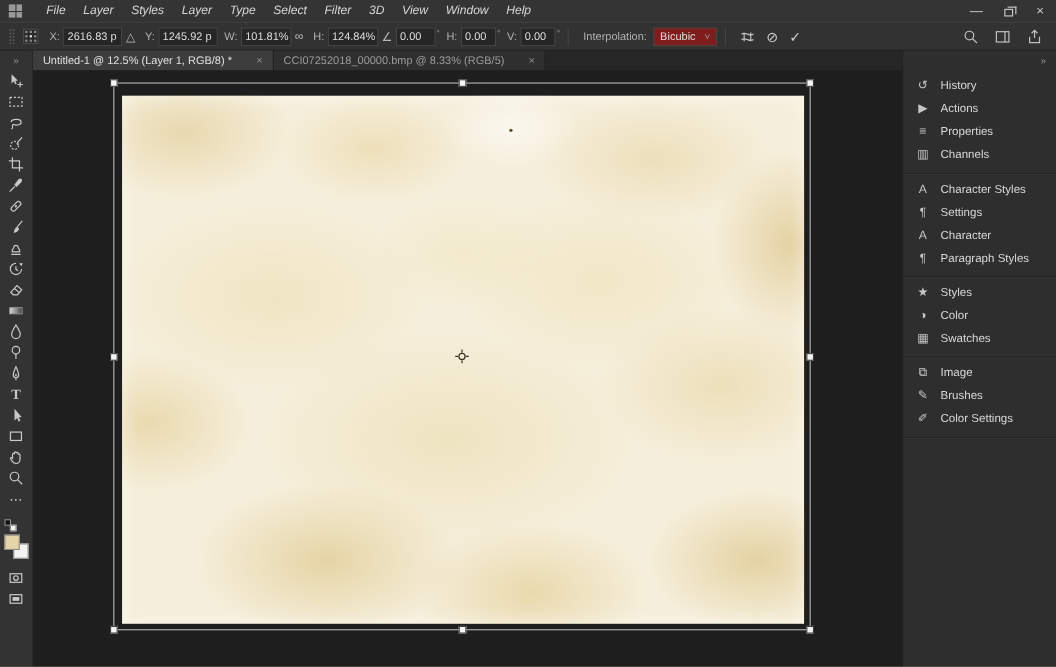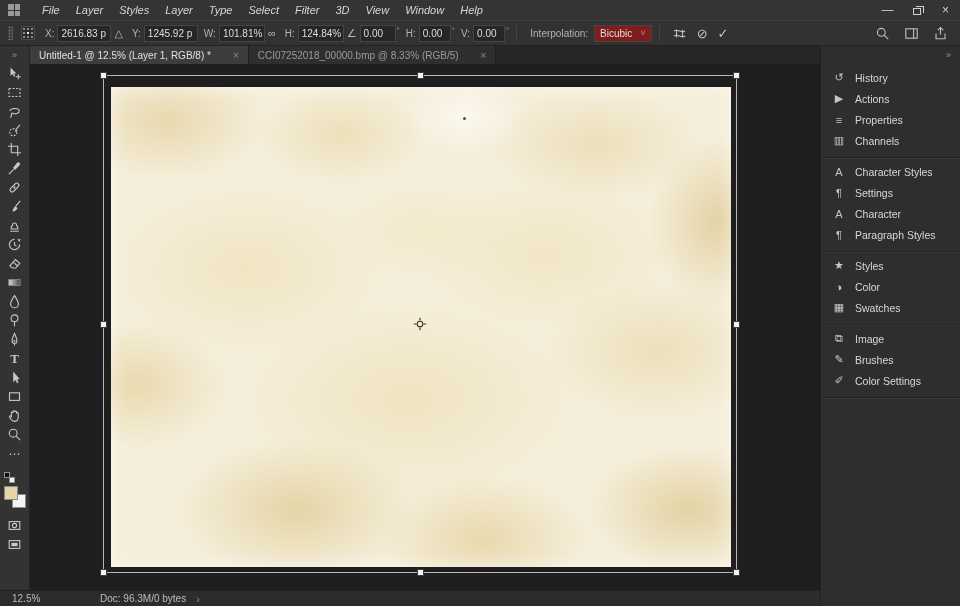--- a/index.html
+++ b/index.html
@@ -374,25 +374,20 @@
               <span class="handle h-ml"></span>
               <span class="handle h-mr"></span>
               <span class="handle h-bl"></span>
               <span class="handle h-bm"></span>
               <span class="handle h-br"></span>
             </div>
           </div>
         </div>
       </div>
 
-      <div class="statusbar">
-        <span class="status-zoom">12.5%</span>
-        <span class="status-doc">Doc: 96.3M/0 bytes</span>
-        <span class="status-chevron">›</span>
-      </div>
     </div>
 
     <div class="right-panel">
       <div class="rp-header">
         <span>»</span>
       </div>
       <div class="rp-group">
         <div class="rp-item">
             <span class="rp-icon">↺</span>
             <span class="rp-label">History</span>

